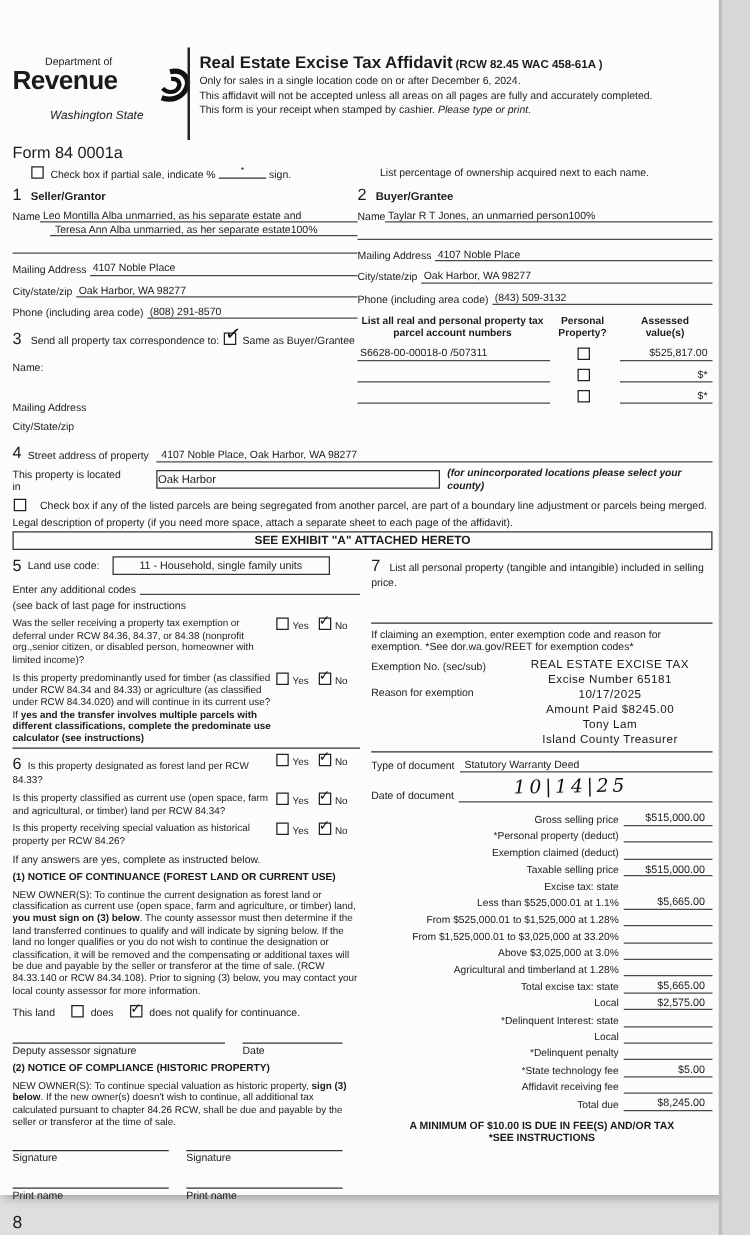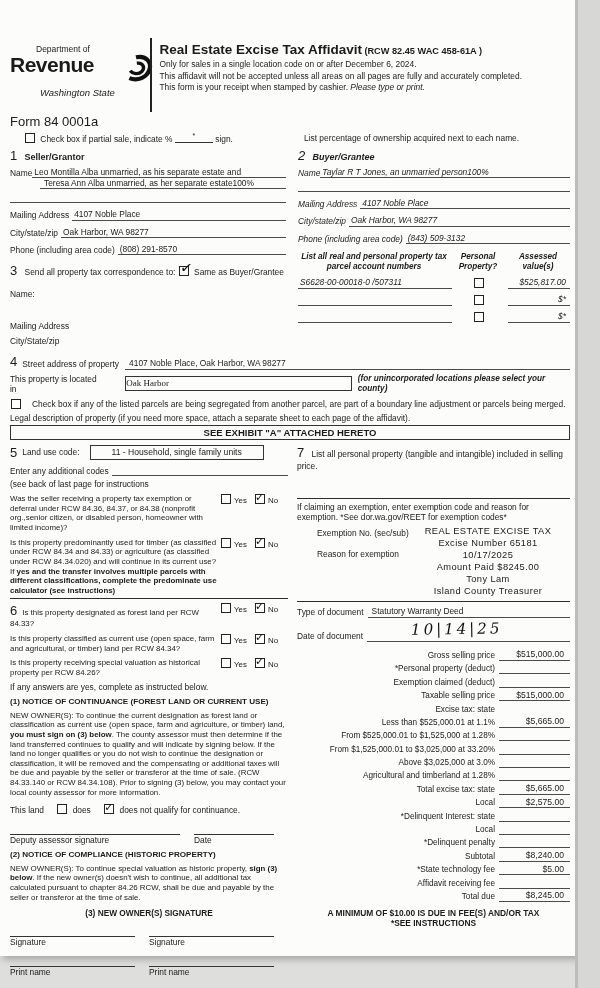--- a/index.html
+++ b/index.html
@@ -30,21 +30,21 @@
   .rcw{font-size:9.2px;font-weight:bold;}
   .hline{font-size:8.4px;margin-top:1px;}
   .formnum{font-size:13px;margin:2px 0 3px 0;}
   .subrow{display:flex;margin:1px 0 2px 14px;}
   .partial{width:268px;}
   .pblank{display:inline-block;width:38px;border-bottom:1px solid #333;text-align:center;line-height:.6;}
   .ownote{margin-left:12px;}
   
   .cols{display:flex;}
   .lcol{width:276px;}
-  .rcol{flex:1;margin-left:12px;font-style:italic;}
+  .rcol{flex:1;}
   .sech{margin:2px 0 3px 0;}
   .secnum{font-size:13px;margin-right:5px;}
   .sectitle{font-weight:bold;font-size:9px;}
   .frow{display:flex;align-items:flex-end;margin-top:6px;}
   .frow .lbl{white-space:nowrap;padding-right:3px;}
   .frow .fill{flex:1;padding-left:2px;white-space:nowrap;}
   .nrow{display:flex;align-items:flex-end;}
   .nrow .fill{flex:1;padding-left:2px;}
   .nrow2 .fill{display:block;margin-left:30px;padding-left:4px;}
   .blankline{height:10px;margin-top:3px;}
@@ -58,21 +58,21 @@
   .pc1{width:152px;border-bottom:1px solid #4a4a4a;height:11px;padding-left:2px;}
   .pc2{width:56px;text-align:center;}
   .pc3{flex:1;border-bottom:1px solid #4a4a4a;text-align:right;padding-right:4px;height:11px;}
   
   .s4{margin-top:8px;}
   .s4row{display:flex;align-items:flex-end;}
   .s4row .lbl{white-space:nowrap;padding-right:6px;}
   .s4row .fill{flex:1;padding-left:4px;}
   .locrow{display:flex;align-items:center;margin-top:4px;}
   .locbox{width:232px;border:1px solid #333;height:13px;line-height:13px;padding-left:0;margin-left:23px;
-          font-family:Liberation Serif, serif;font-size:9px;}
+          font-family:Liberation Sans, sans-serif;font-size:9px;}
   .locnote{font-weight:bold;font-style:italic;margin-left:6px;font-size:8.2px;}
   .segrow{margin-top:5px;display:flex;align-items:flex-start;}
   .legal{margin-top:4px;}
   .legalbox{border:1.2px solid #333;text-align:center;font-weight:bold;font-size:9.5px;
             height:13px;line-height:13px;margin-top:1px;}
   
   .cols2{display:flex;margin-top:5px;}
   .l2{width:278px;}
   .r2{flex:1;margin-left:9px;position:relative;}
   .s5head{display:flex;align-items:center;}
@@ -88,21 +88,21 @@
   .sigcell{margin-right:14px;}
   .sigcell .sline{border-bottom:1px solid #333;height:8px;}
   .sigcell.w1{width:170px;}.sigcell.w2{width:80px;}
   .sigcell.half{width:126px;}
   .c3title{text-align:center;font-weight:bold;margin-top:6px;font-size:8.3px;}
   
   .s7blank{height:24px;}
   .exwrap{position:relative;min-height:70px;}
   .stamp{position:absolute;left:92px;top:-2px;width:198px;text-align:center;font-size:9.3px;
          letter-spacing:.4px;line-height:1.28;color:#191919;}
-  .exlbl{margin-top:6px;margin-left:20px;}
+  .exlbl{margin-top:6px;}
   .tdrow{display:flex;align-items:flex-end;margin-top:4px;}
   .tdrow .lbl{white-space:nowrap;padding-right:4px;}
   .tdrow .fill{flex:1;padding-left:4px;}
   .hand{font-family:"DejaVu Serif",serif;font-style:italic;color:#101010;}
   .dochand{font-size:15px;letter-spacing:3px;display:inline-block;transform:rotate(-1deg);
            position:relative;top:-2px;left:40px;}
   .fees{margin-top:6px;}
   .feerow{display:flex;align-items:flex-end;height:13.4px;}
   .feelabel{width:198px;text-align:right;padding-right:4px;white-space:nowrap;font-size:8.2px;}
   .feeval{flex:1;border-bottom:1px solid #4a4a4a;text-align:right;padding-right:6px;font-size:8.6px;}
@@ -339,21 +339,20 @@
           <div class="sline"></div>
           <div>Date</div>
         </div>
       </div>
 
       <div class="ntitle">(2) NOTICE OF COMPLIANCE (HISTORIC PROPERTY)</div>
       <div class="para">
         <span>NEW OWNER(S):  To continue special valuation as historic property, </span><span class="bold">sign (3) below</span><span>.  If the new owner(s) doesn't wish to continue, all additional tax calculated pursuant to chapter 84.26 RCW, shall be due and payable by the seller or transferor at the time of sale.</span>
       </div>
 
-      <div class="c3title">(3) NEW OWNER(S) SIGNATURE</div>
       <div class="sigpair">
         <div class="sigcell half">
           <div class="sline"></div>
           <div>Signature</div>
         </div>
         <div class="sigcell half">
           <div class="sline"></div>
           <div>Signature</div>
         </div>
       </div>
@@ -456,24 +455,20 @@
           </div>
         <div class="feerow">
             <div class="feelabel">Local</div>
             <div class="feeval"></div>
           </div>
         <div class="feerow">
             <div class="feelabel">*Delinquent penalty</div>
             <div class="feeval"></div>
           </div>
         <div class="feerow">
-            <div class="feelabel">Subtotal</div>
-            <div class="feeval">$8,240.00</div>
-          </div>
-        <div class="feerow">
             <div class="feelabel">*State technology fee</div>
             <div class="feeval">$5.00</div>
           </div>
         <div class="feerow">
             <div class="feelabel">Affidavit receiving fee</div>
             <div class="feeval"></div>
           </div>
         <div class="feerow">
             <div class="feelabel">Total due</div>
             <div class="feeval">$8,245.00</div>

